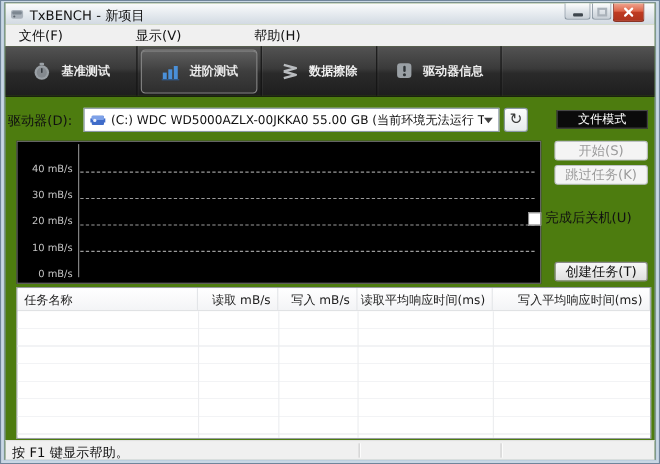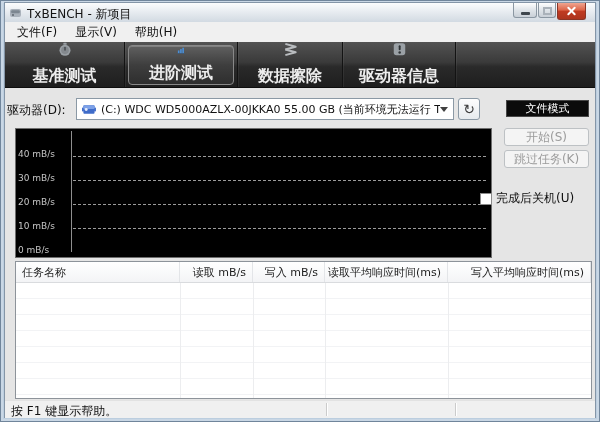--- a/index.html
+++ b/index.html
@@ -5,49 +5,49 @@
   * { margin:0; padding:0; box-sizing:border-box; }
   html,body { background:#888; }
   .win {
     position:relative; width:600px; height:422px; overflow:hidden;
     font-family:"DejaVu Sans","Liberation Sans",sans-serif;
     background:#bccedf;
     box-shadow: inset 0 0 0 1px #70859b, inset 0 0 0 3px #c9d7e5;
   }
   .client {
     position:absolute; left:4px; top:2px; width:592px; height:416px;
-    background:#e5e5e5; border:1px solid #8495a7;
+    background:#4d7c0f; border:1px solid #8495a7;
   }
   
   .titlebar { position:absolute; left:0; top:0; right:0; height:19px;
     background:linear-gradient(#fbfcfd,#e4e9ee 55%,#d2dae2); }
   .app-icon { position:absolute; left:4px; top:3px; width:13px; height:13px; }
   .title-text { position:absolute; left:22px; top:3px; font-size:12px; color:#141414; white-space:nowrap; }
   .caption { position:absolute; right:9px; top:0; display:flex; }
   .cap-btn { height:15px; border:1px solid #8b97a2; border-top:none; border-radius:0 0 3px 3px;
     background:linear-gradient(#fefefe,#dfe4e9 50%,#c9d0d7); display:flex; align-items:center; justify-content:center; margin-left:1px; }
   .cap-min { width:24px; } .cap-max { width:18px; }
   .cap-close { width:29px; height:17px; border-color:#8a3526;
     background:linear-gradient(#f0a590,#dd6448 45%,#c03b22 50%,#ad341e); }
   .glyph-min { width:9px; height:3px; background:#3e464d; border-radius:1px; margin-top:6px; }
   .glyph-max { width:9px; height:8px; border:2px solid #aab2ba; margin-top:1px; }
   .glyph-close { position:relative; width:11px; height:11px; }
   .glyph-close i { position:absolute; left:0; top:4.5px; width:11px; height:2px; background:#fff; border-radius:1px; }
   .glyph-close i:first-child { transform:rotate(45deg); }
   .glyph-close i:last-child  { transform:rotate(-45deg); }
   
   .menubar { position:absolute; left:0; top:19px; right:0; height:20px; background:#f0f0f0;
-    display:flex; align-items:center; padding-left:3px; font-size:12px; color:#111; }
+    display:flex; align-items:center; padding-left:3px; font-size:12px; color:#111;gap:48px; }
   .menu-item { padding:2px 9px; }
   
   .toolbar { position:absolute; left:0; top:39px; right:0; height:46px;
     background:linear-gradient(#535353,#3a3a3a 45%,#2a2a2a 55%,#1e1e1e);
     border-bottom:1px solid #0e0e0e; display:flex; align-items:stretch; }
   .tab { display:flex; align-items:center; justify-content:center; gap:9px;
-    color:#ededed; font-size:16px; font-weight:bold;flex-direction:column; }
+    color:#ededed; font-size:11px; font-weight:bold; }
   .tab-divider { width:1px; background:#131313; box-shadow:1px 0 0 rgba(255,255,255,.06); }
   .tab.selected { align-self:center; height:40px; margin:0 3px; border:1px solid #888;
     border-radius:4px; background:linear-gradient(#606060,#3e3e3e 50%,#2e2e2e);
     box-shadow: inset 0 1px 0 rgba(255,255,255,.2); }
   .tab svg { display:block; }
   
   .field-label { position:absolute; left:2px; top:99px; font-size:12px; color:#111; }
   .combo { position:absolute; left:71px; top:95px; width:378px; height:22px; background:#fff;
     border:1px solid #8b99a5; display:flex; align-items:center; padding:0 5px; font-size:11px; color:#111; }
   .combo-text { margin-left:5px; white-space:nowrap; overflow:hidden; }
@@ -56,21 +56,21 @@
   .refresh-btn { position:absolute; left:453px; top:95px; width:22px; height:22px;
     border:1px solid #8b99a5; border-radius:3px; background:linear-gradient(#fdfdfd,#e7ebee);
     display:flex; align-items:center; justify-content:center; font-size:14px; color:#3c3c3c; }
   .file-mode-btn { position:absolute; left:501px; top:97px; width:83px; height:17px;
     background:#0b0b0b; border:1px solid #474747; color:#fff; font-size:11px;
     display:flex; align-items:center; justify-content:center; }
   
   .chart { position:absolute; left:10px; top:125px; width:477px; height:130px;
     background:#000; border:1px solid #6e6e6e; }
   .chart-axis { position:absolute; left:55px; top:2px; width:1px; height:121px; background:#8f8f8f; }
-  .tick-label { position:absolute; left:2px; width:48px; text-align:left;
+  .tick-label { position:absolute; left:2px; width:48px; text-align:right;
     font-size:9px; color:#c6c6c6; white-space:nowrap; }
   .tick-line { position:absolute; left:57px; right:5px; height:0; border-top:1px dashed #9b9b9b; }
   
   .btn { position:absolute; left:499px; width:85px; height:18px; border-radius:3px;
     font-size:12px; display:flex; align-items:center; justify-content:center; }
   .btn.on  { border:1px solid #8a8a8a; color:#111;
     background:linear-gradient(#f7f7f7,#ececec 50%,#dedede); }
   .btn.off { border:1px solid #bdc1c4; color:#9b9b9b; background:#f4f4f4; }
   .chk-row { position:absolute; left:475px; top:187px; display:flex; align-items:center; gap:4px; }
   .chk { width:12px; height:12px; background:#fff; border:1px solid #8a8a8a; }
@@ -202,20 +202,23 @@
     <div class="btn off" style="top:147px">
       <span>跳过任务(K)</span>
     </div>
     <div class="btn off" style="top:125px">
       <span>开始(S)</span>
     </div>
     <div class="chk-row">
       <div class="chk"></div>
       <span class="chk-label">完成后关机(U)</span>
     </div>
+    <div class="btn on" style="top:235px">
+      <span>创建任务(T)</span>
+    </div>
 
     <div class="tasktable">
       <div class="thead">
         <div class="th" style="width:164px">任务名称</div>
         <div class="th num" style="width:73px">读取 mB/s</div>
         <div class="th num" style="width:72px">写入 mB/s</div>
         <div class="th num" style="width:123px">读取平均响应时间(ms)</div>
         <div class="th num" style="flex:1">写入平均响应时间(ms)</div>
       </div>
       <div class="tbody"></div>

